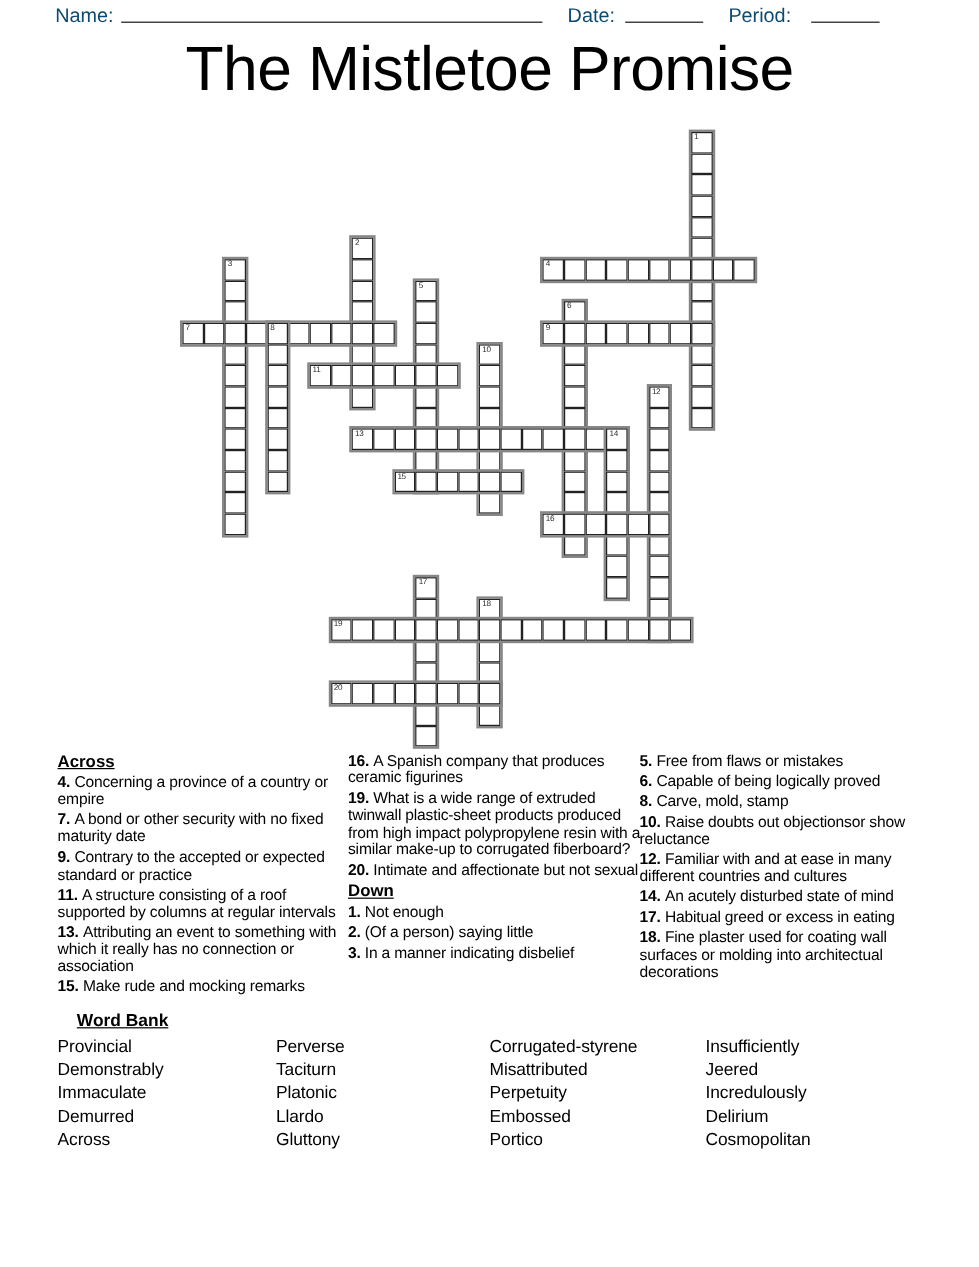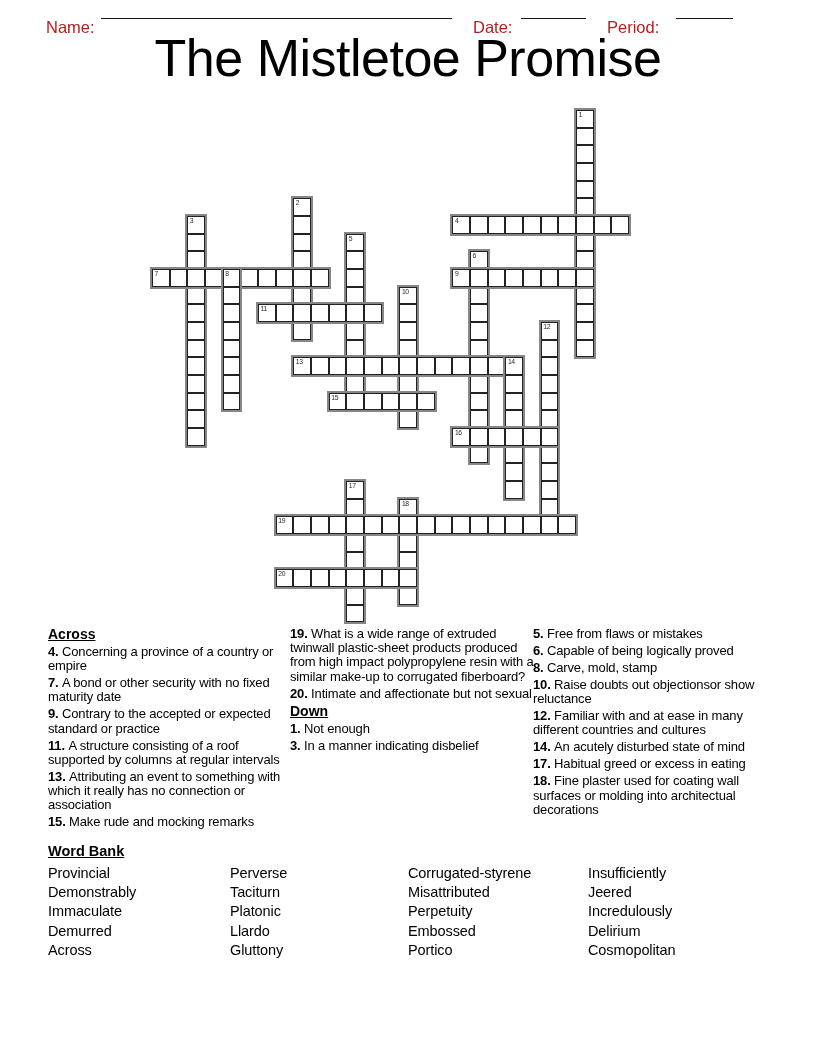--- a/index.html
+++ b/index.html
@@ -6,21 +6,21 @@
   html,body { margin:0; padding:0; }
   body {
     width:816px; height:1056px;
     background:#ffffff;
     font-family:"Liberation Sans", sans-serif;
     color:#000;
   }
   .page { position:relative; width:816px; height:1056px; overflow:hidden; background:#fff; }
 
   
-  .hdr-label { position:absolute; top:17px; font-size:16.5px; line-height:20px; color:#b91c1c; white-space:nowrap; }
+  .hdr-label { position:absolute; top:3px; font-size:16.5px; line-height:20px; color:#0c4a6e; white-space:nowrap; }
   .blank { position:absolute; top:2px; height:16px; border-bottom:1.7px solid #161616; }
   #name-label   { left:46px; }
   #name-blank   { left:101px; width:351px; }
   #date-label   { left:473px; }
   #date-blank   { left:521px; width:65px; }
   #period-label { left:607px; }
   #period-blank { left:676px; width:57px; }
 
   
   .title {
@@ -55,21 +55,21 @@
   #clue-col-2 { left:533px; width:242px; }
   .clue { font-size:13px; line-height:14.2px; letter-spacing:-0.15px; margin:0 0 2.8px 0; }
   .clue b { font-weight:bold; }
   .clue-header {
     font-size:14px; font-weight:bold; text-decoration:underline;
     line-height:15px; margin:0 0 3px 0;
   }
 
   
   #wb-header {
-    position:absolute; left:48px; top:843px;
+    position:absolute; left:64px; top:843px;
     font-size:14.5px; font-weight:bold; text-decoration:underline; line-height:17px;
   }
   .wb-col { position:absolute; top:864px; }
   #wb-col-0 { left:48px; }
   #wb-col-1 { left:230px; }
   #wb-col-2 { left:408px; }
   #wb-col-3 { left:588px; }
   .wb-word { font-size:14.5px; line-height:19.2px; letter-spacing:-0.1px; white-space:nowrap; }
 </style>
 </head>
@@ -366,24 +366,26 @@
   <div class="clue-col" id="clue-col-0">
       <p class="clue-header">Across</p>
       <p class="clue"><b>4. </b>Concerning a province of a country or empire</p>
       <p class="clue"><b>7. </b>A bond or other security with no fixed maturity date</p>
       <p class="clue"><b>9. </b>Contrary to the accepted or expected standard or practice</p>
       <p class="clue"><b>11. </b>A structure consisting of a roof supported by columns at regular intervals</p>
       <p class="clue"><b>13. </b>Attributing an event to something with which it really has no connection or association</p>
       <p class="clue"><b>15. </b>Make rude and mocking remarks</p>
     </div>
   <div class="clue-col" id="clue-col-1">
+      <p class="clue"><b>16. </b>A Spanish company that produces ceramic figurines</p>
       <p class="clue"><b>19. </b>What is a wide range of extruded twinwall plastic-sheet products produced from high impact polypropylene resin with a similar make-up to corrugated fiberboard?</p>
       <p class="clue"><b>20. </b>Intimate and affectionate but not sexual</p>
       <p class="clue-header">Down</p>
       <p class="clue"><b>1. </b>Not enough</p>
+      <p class="clue"><b>2. </b>(Of a person) saying little</p>
       <p class="clue"><b>3. </b>In a manner indicating disbelief</p>
     </div>
   <div class="clue-col" id="clue-col-2">
       <p class="clue"><b>5. </b>Free from flaws or mistakes</p>
       <p class="clue"><b>6. </b>Capable of being logically proved</p>
       <p class="clue"><b>8. </b>Carve, mold, stamp</p>
       <p class="clue"><b>10. </b>Raise doubts out objectionsor show reluctance</p>
       <p class="clue"><b>12. </b>Familiar with and at ease in many different countries and cultures</p>
       <p class="clue"><b>14. </b>An acutely disturbed state of mind</p>
       <p class="clue"><b>17. </b>Habitual greed or excess in eating</p>

